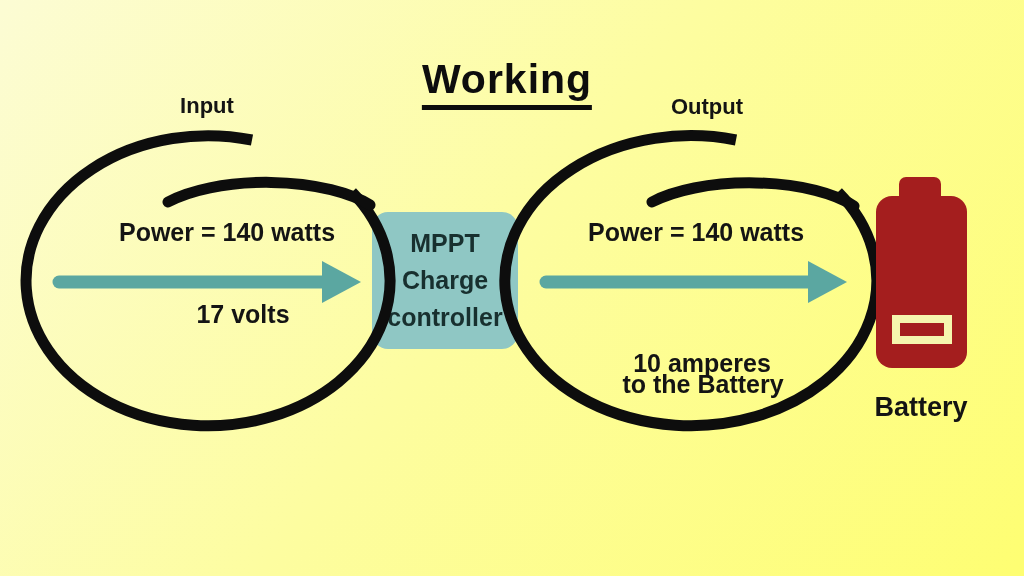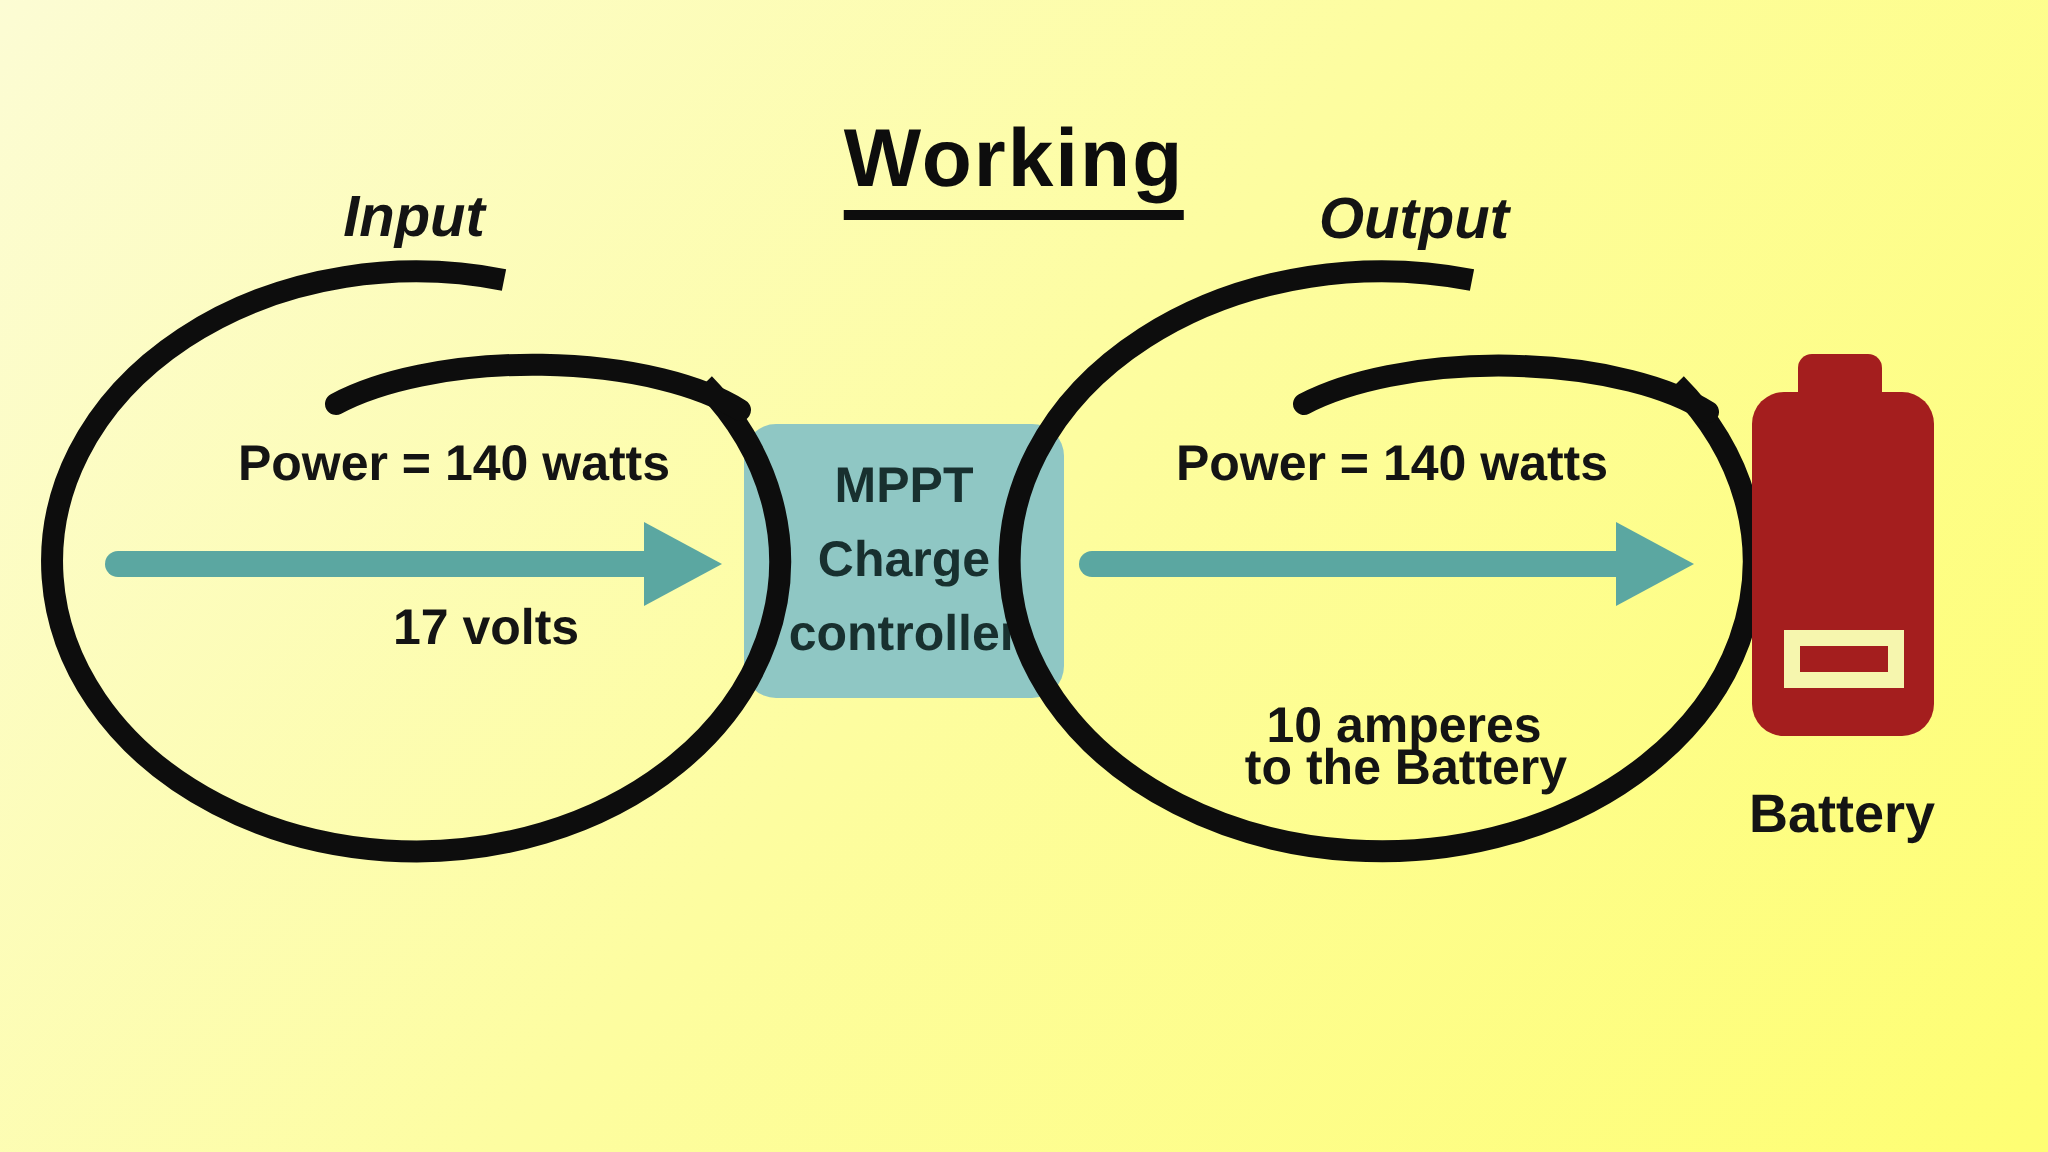--- a/index.html
+++ b/index.html
@@ -31,38 +31,38 @@
   .title {
     display: inline-block;
     font-size: 41px;
     font-weight: 800;
     color: #0d0d0d;
     letter-spacing: 1px;
     border-bottom: 5px solid #0d0d0d;
     padding-bottom: 2px;
     white-space: nowrap;
   }
-  .section-label { font-size: 29px; font-style: italic; }
+  .section-label { font-size: 22px; }
   .input-label  { left: 207px; top: 93px; }
   .output-label { left: 707px; top: 94px; }
   .body-text { font-size: 25px; }
   .power-in   { left: 227px; top: 218px; }
   .volts-in   { left: 215px; top: 300px; margin-left: 28px; }
   .amps-in    { left: 216px; top: 335px; }
   .src-in     { left: 220px; top: 367px; }
   .power-out  { left: 696px; top: 218px; }
   .volts-out  { left: 704px; top: 303px; }
   .amps-out   { left: 702px; top: 337px; margin-top: 12px; }
   .dst-out    { left: 703px; top: 370px; }
   .battery-label { left: 921px; top: 392px; font-size: 27px; }
   .mppt-box {
     position: absolute;
     left: 372px;
     top: 212px;
-    width: 160px;
+    width: 146px;
     height: 137px;
     background: #8fc7c4;
     border-radius: 16px;
     display: flex;
     flex-direction: column;
     align-items: center;
     justify-content: center;
     z-index: 1;
   }
   .mppt-box .line {

